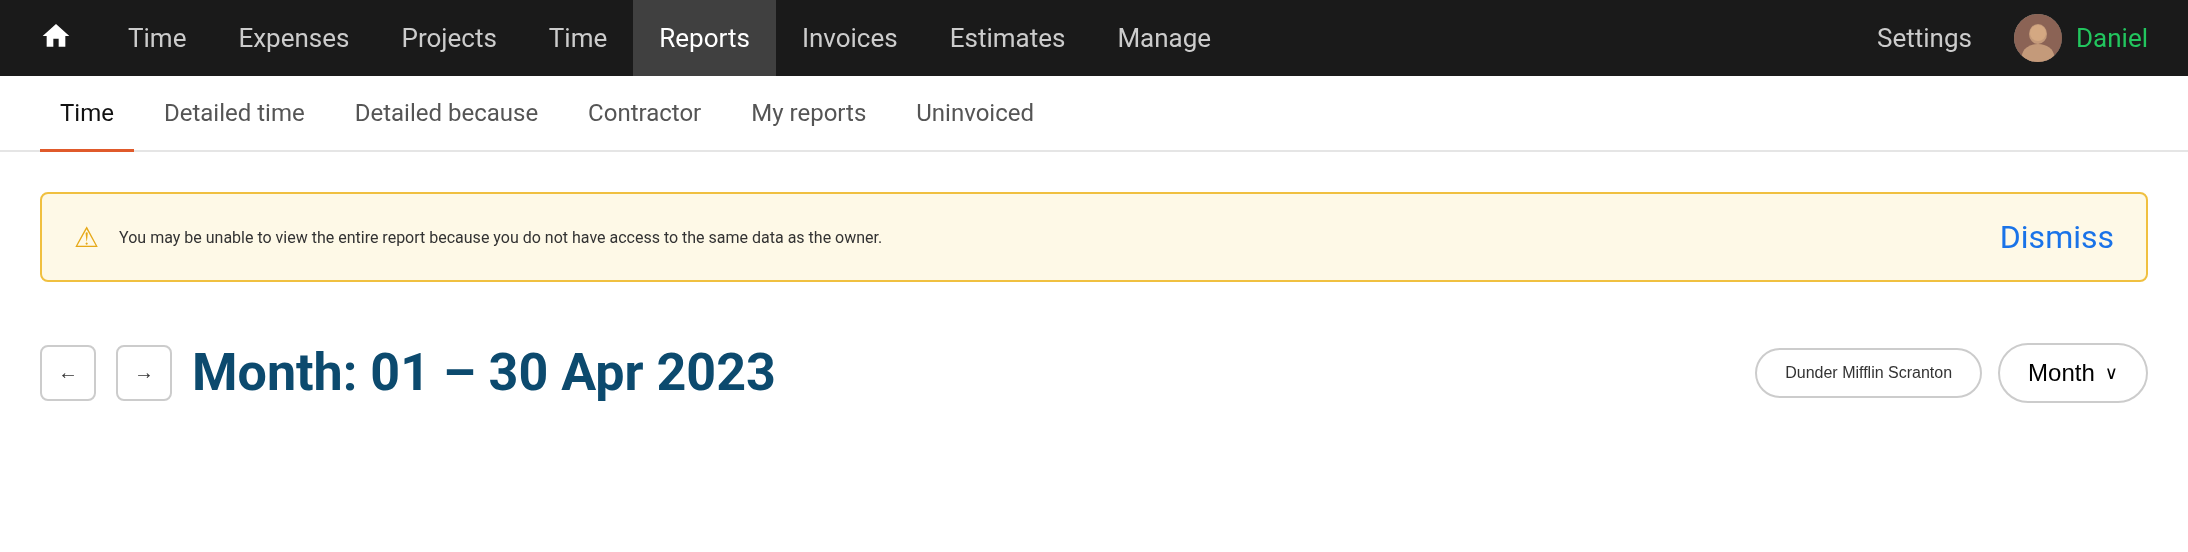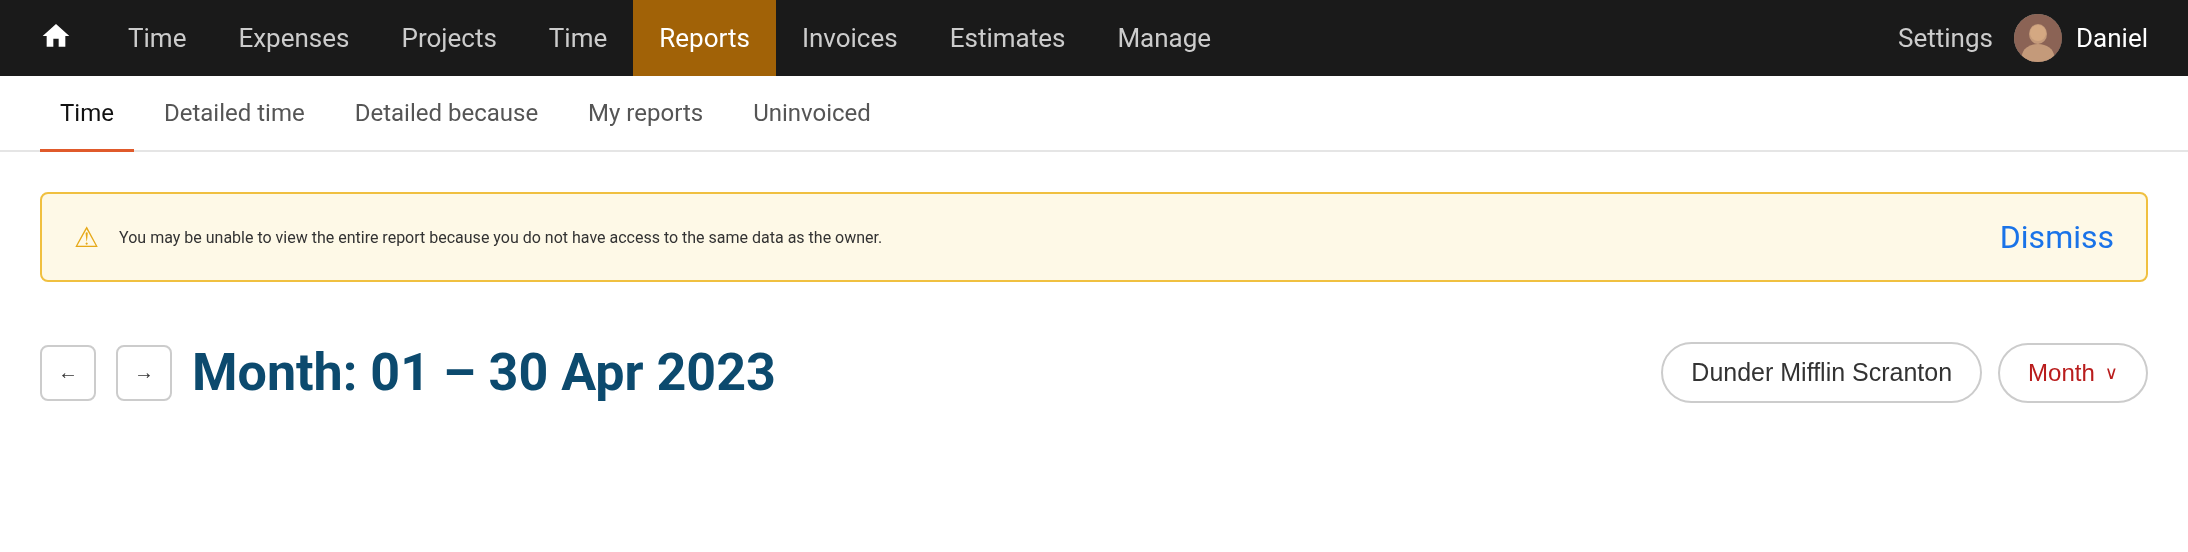--- a/index.html
+++ b/index.html
@@ -47,28 +47,28 @@
       font-weight: 400;
       padding: 0 26px;
       height: 76px;
       display: flex;
       align-items: center;
       cursor: pointer;
       text-decoration: none;
     }
 
     .nav-item.active {
-      background: #a16207;
+      background: #404040;
       color: #fff;
     }
 
     .top-nav-right {
       display: flex;
       align-items: center;
-      gap: 21px;
+      gap: 42px;
     }
 
     .settings-link {
       color: #ccc;
       font-size: 26px;
       cursor: pointer;
     }
 
     .user-area {
       display: flex;
@@ -93,21 +93,21 @@
       height: 48px;
       border-radius: 50%;
       background: linear-gradient(135deg, #a0856c 0%, #7a5c45 50%, #5c3d2e 100%);
       display: flex;
       align-items: center;
       justify-content: center;
       font-size: 22px;
     }
 
     .user-name {
-      color: #ffffff;
+      color: #22c55e;
       font-size: 26px;
     }
 
     
     .sub-nav {
       display: flex;
       align-items: center;
       padding: 0 40px;
       border-bottom: 2px solid #e5e5e5;
       height: 76px;
@@ -206,34 +206,34 @@
       display: flex;
       align-items: center;
       gap: 16px;
     }
 
     .workspace-btn {
       padding: 14px 28px;
       border: 2px solid #ccc;
       border-radius: 40px;
       background: #fff;
-      font-size: 25px;
+      font-size: 16px;
       color: #333;
       cursor: pointer;
       white-space: nowrap;
       text-align: right;
     }
 
     .month-btn {
       padding: 14px 28px;
       border: 2px solid #ccc;
       border-radius: 40px;
       background: #fff;
       font-size: 24px;
-      color: #b91c1c;
+      color: #000000;
       cursor: pointer;
       display: flex;
       align-items: center;
       gap: 10px;
       white-space: nowrap;
     }
 
     .chevron-down {
       font-size: 18px;
     }
@@ -272,20 +272,21 @@
       </div>
       <span class="user-name">Daniel</span>
     </div>
   </div>
 </nav>
 
 <nav class="sub-nav">
   <a class="sub-nav-item active">Time</a>
   <a class="sub-nav-item">Detailed time</a>
   <a class="sub-nav-item">Detailed because</a>
+  <a class="sub-nav-item">Contractor</a>
   <a class="sub-nav-item">My reports</a>
   <a class="sub-nav-item">Uninvoiced</a>
 </nav>
 
 <div class="warning-banner">
   <div class="warning-left">
     <span class="warning-icon">⚠</span>
     <span class="warning-text">You may be unable to view the entire report because you do not have access to the same data as the owner.</span>
   </div>
   <a class="dismiss-link">Dismiss</a>

